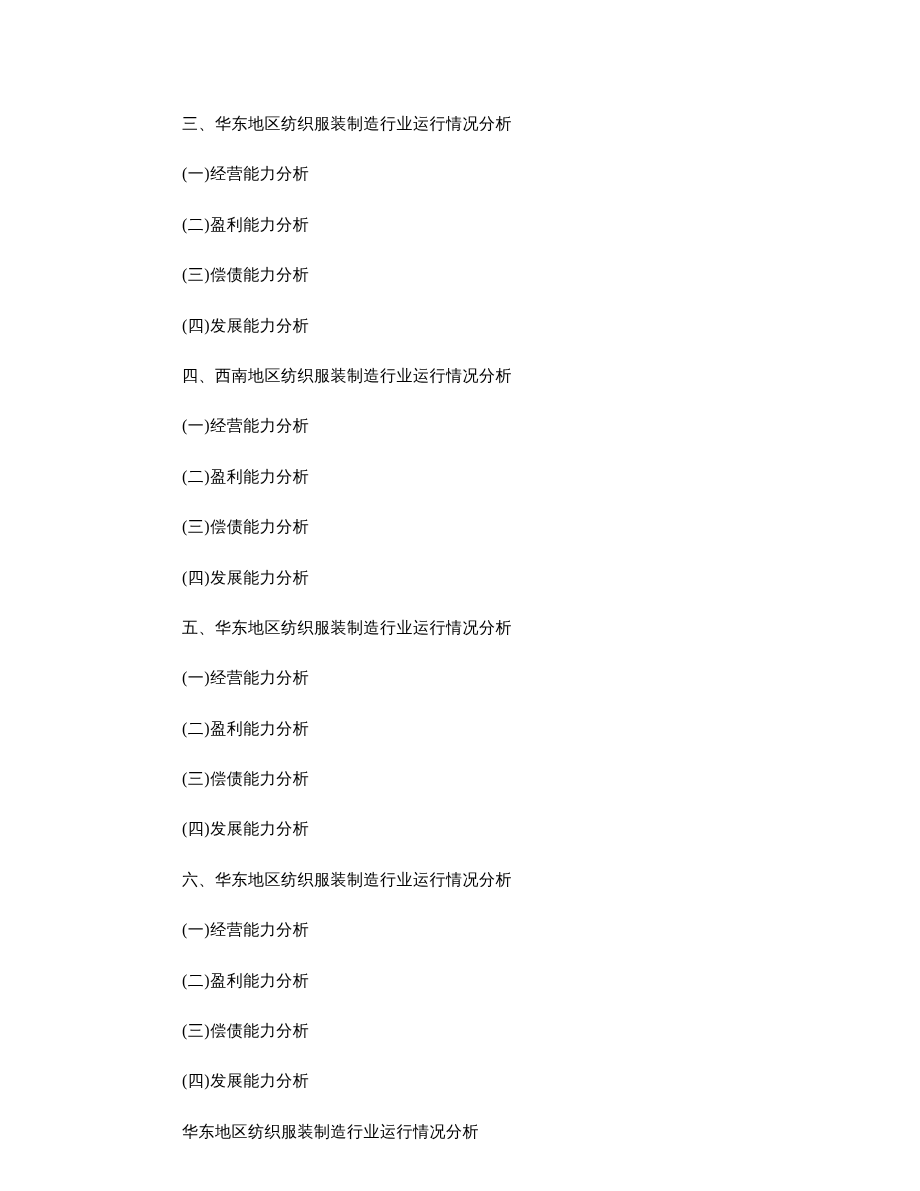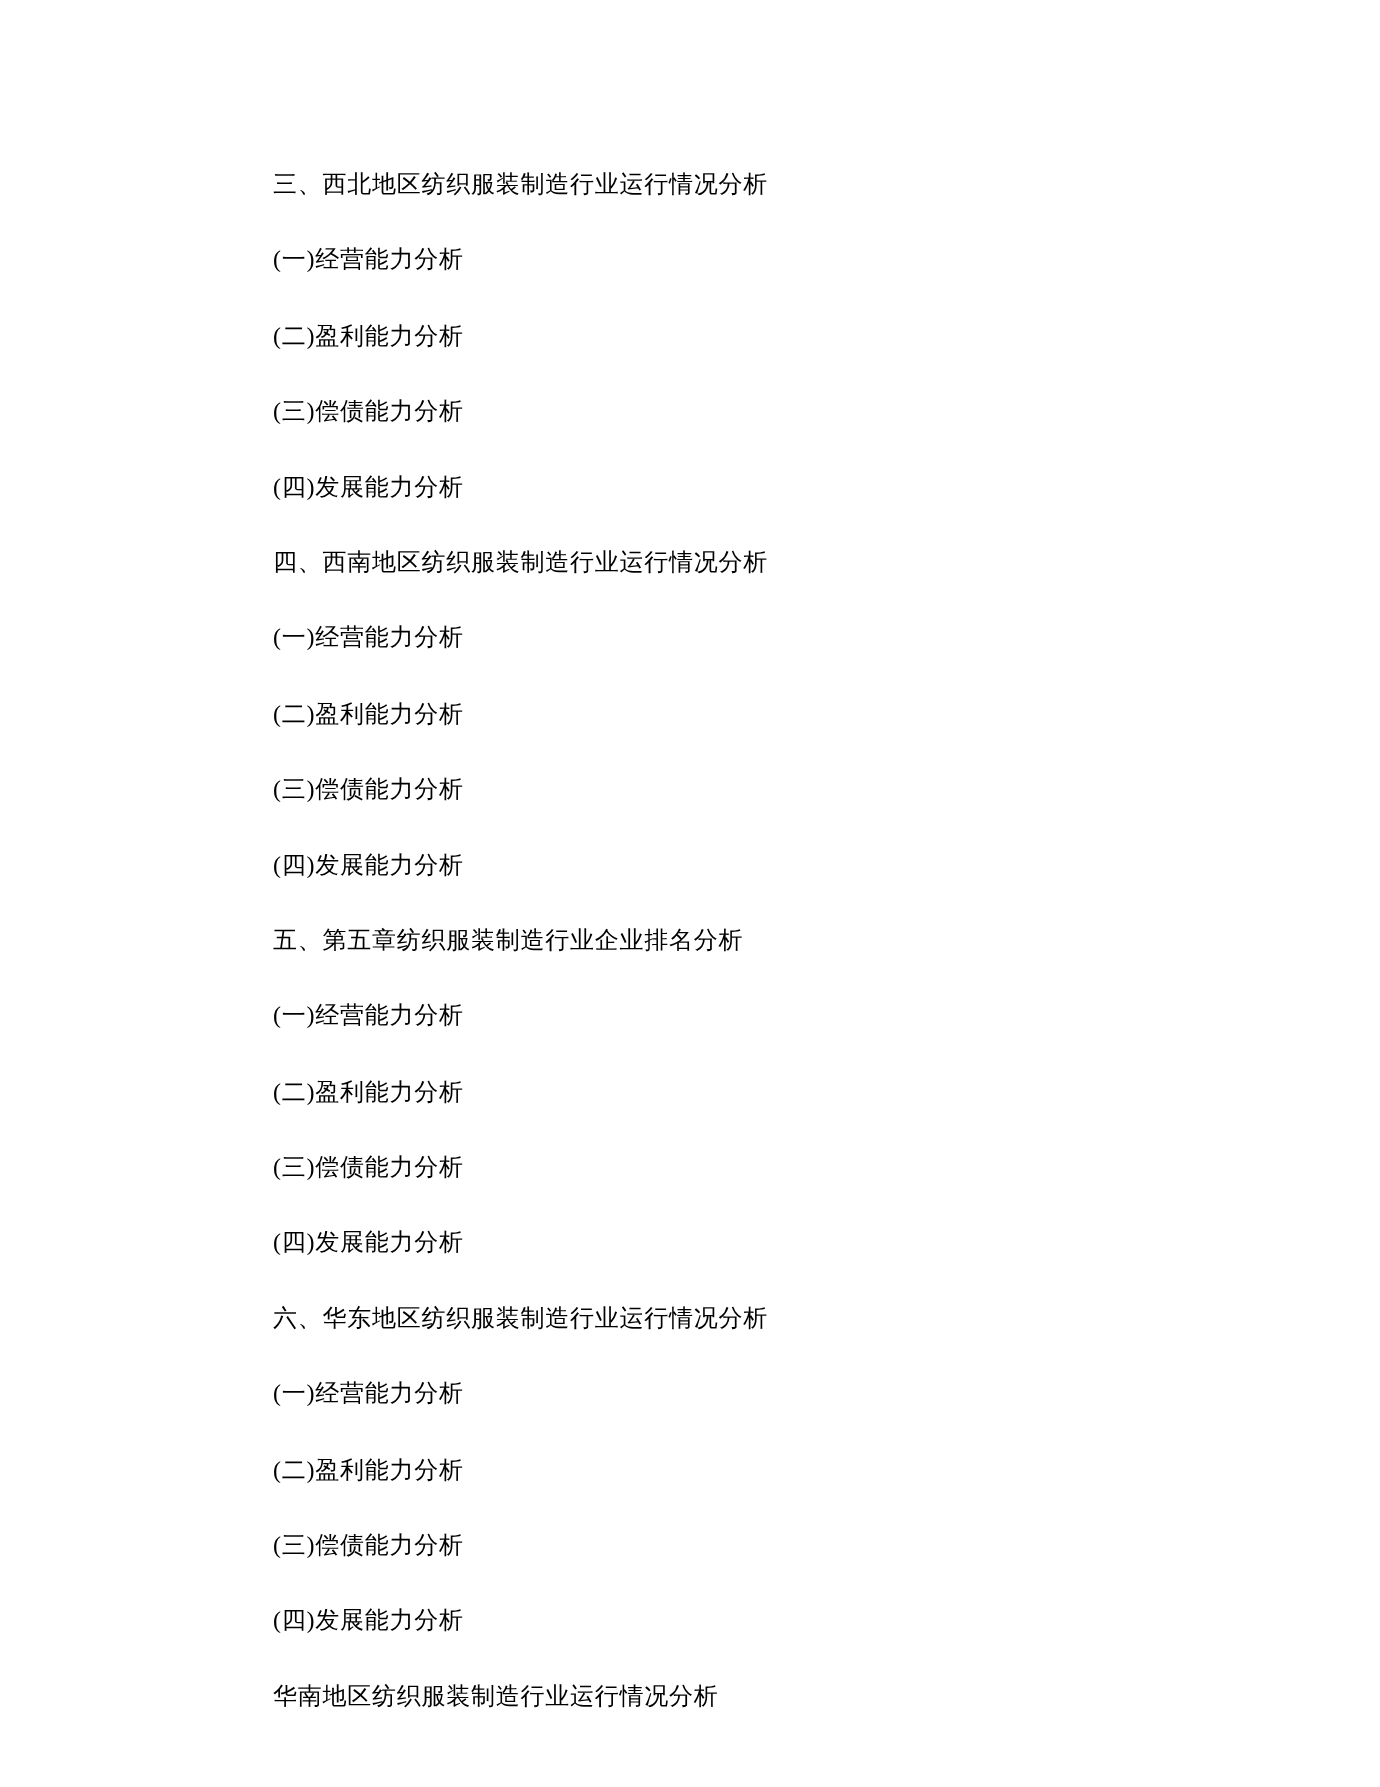--- a/index.html
+++ b/index.html
@@ -20,33 +20,33 @@
     }
     .line {
       line-height: 1.4;
       margin-bottom: 28px;
       letter-spacing: 0.5px;
     }
   </style>
 </head>
 <body>
 
-<div class="line">三、西北地区纺织服装制造行业运行情况分析</div>
+<div class="line">三、华东地区纺织服装制造行业运行情况分析</div>
 <div class="line">(一)经营能力分析</div>
 <div class="line">(二)盈利能力分析</div>
 <div class="line">(三)偿债能力分析</div>
 <div class="line">(四)发展能力分析</div>
 <div class="line">四、西南地区纺织服装制造行业运行情况分析</div>
 <div class="line">(一)经营能力分析</div>
 <div class="line">(二)盈利能力分析</div>
 <div class="line">(三)偿债能力分析</div>
 <div class="line">(四)发展能力分析</div>
-<div class="line">五、第五章纺织服装制造行业企业排名分析</div>
+<div class="line">五、华东地区纺织服装制造行业运行情况分析</div>
 <div class="line">(一)经营能力分析</div>
 <div class="line">(二)盈利能力分析</div>
 <div class="line">(三)偿债能力分析</div>
 <div class="line">(四)发展能力分析</div>
 <div class="line">六、华东地区纺织服装制造行业运行情况分析</div>
 <div class="line">(一)经营能力分析</div>
 <div class="line">(二)盈利能力分析</div>
 <div class="line">(三)偿债能力分析</div>
 <div class="line">(四)发展能力分析</div>
-<div class="line">华南地区纺织服装制造行业运行情况分析</div>
+<div class="line">华东地区纺织服装制造行业运行情况分析</div>
 
 </body></html>

